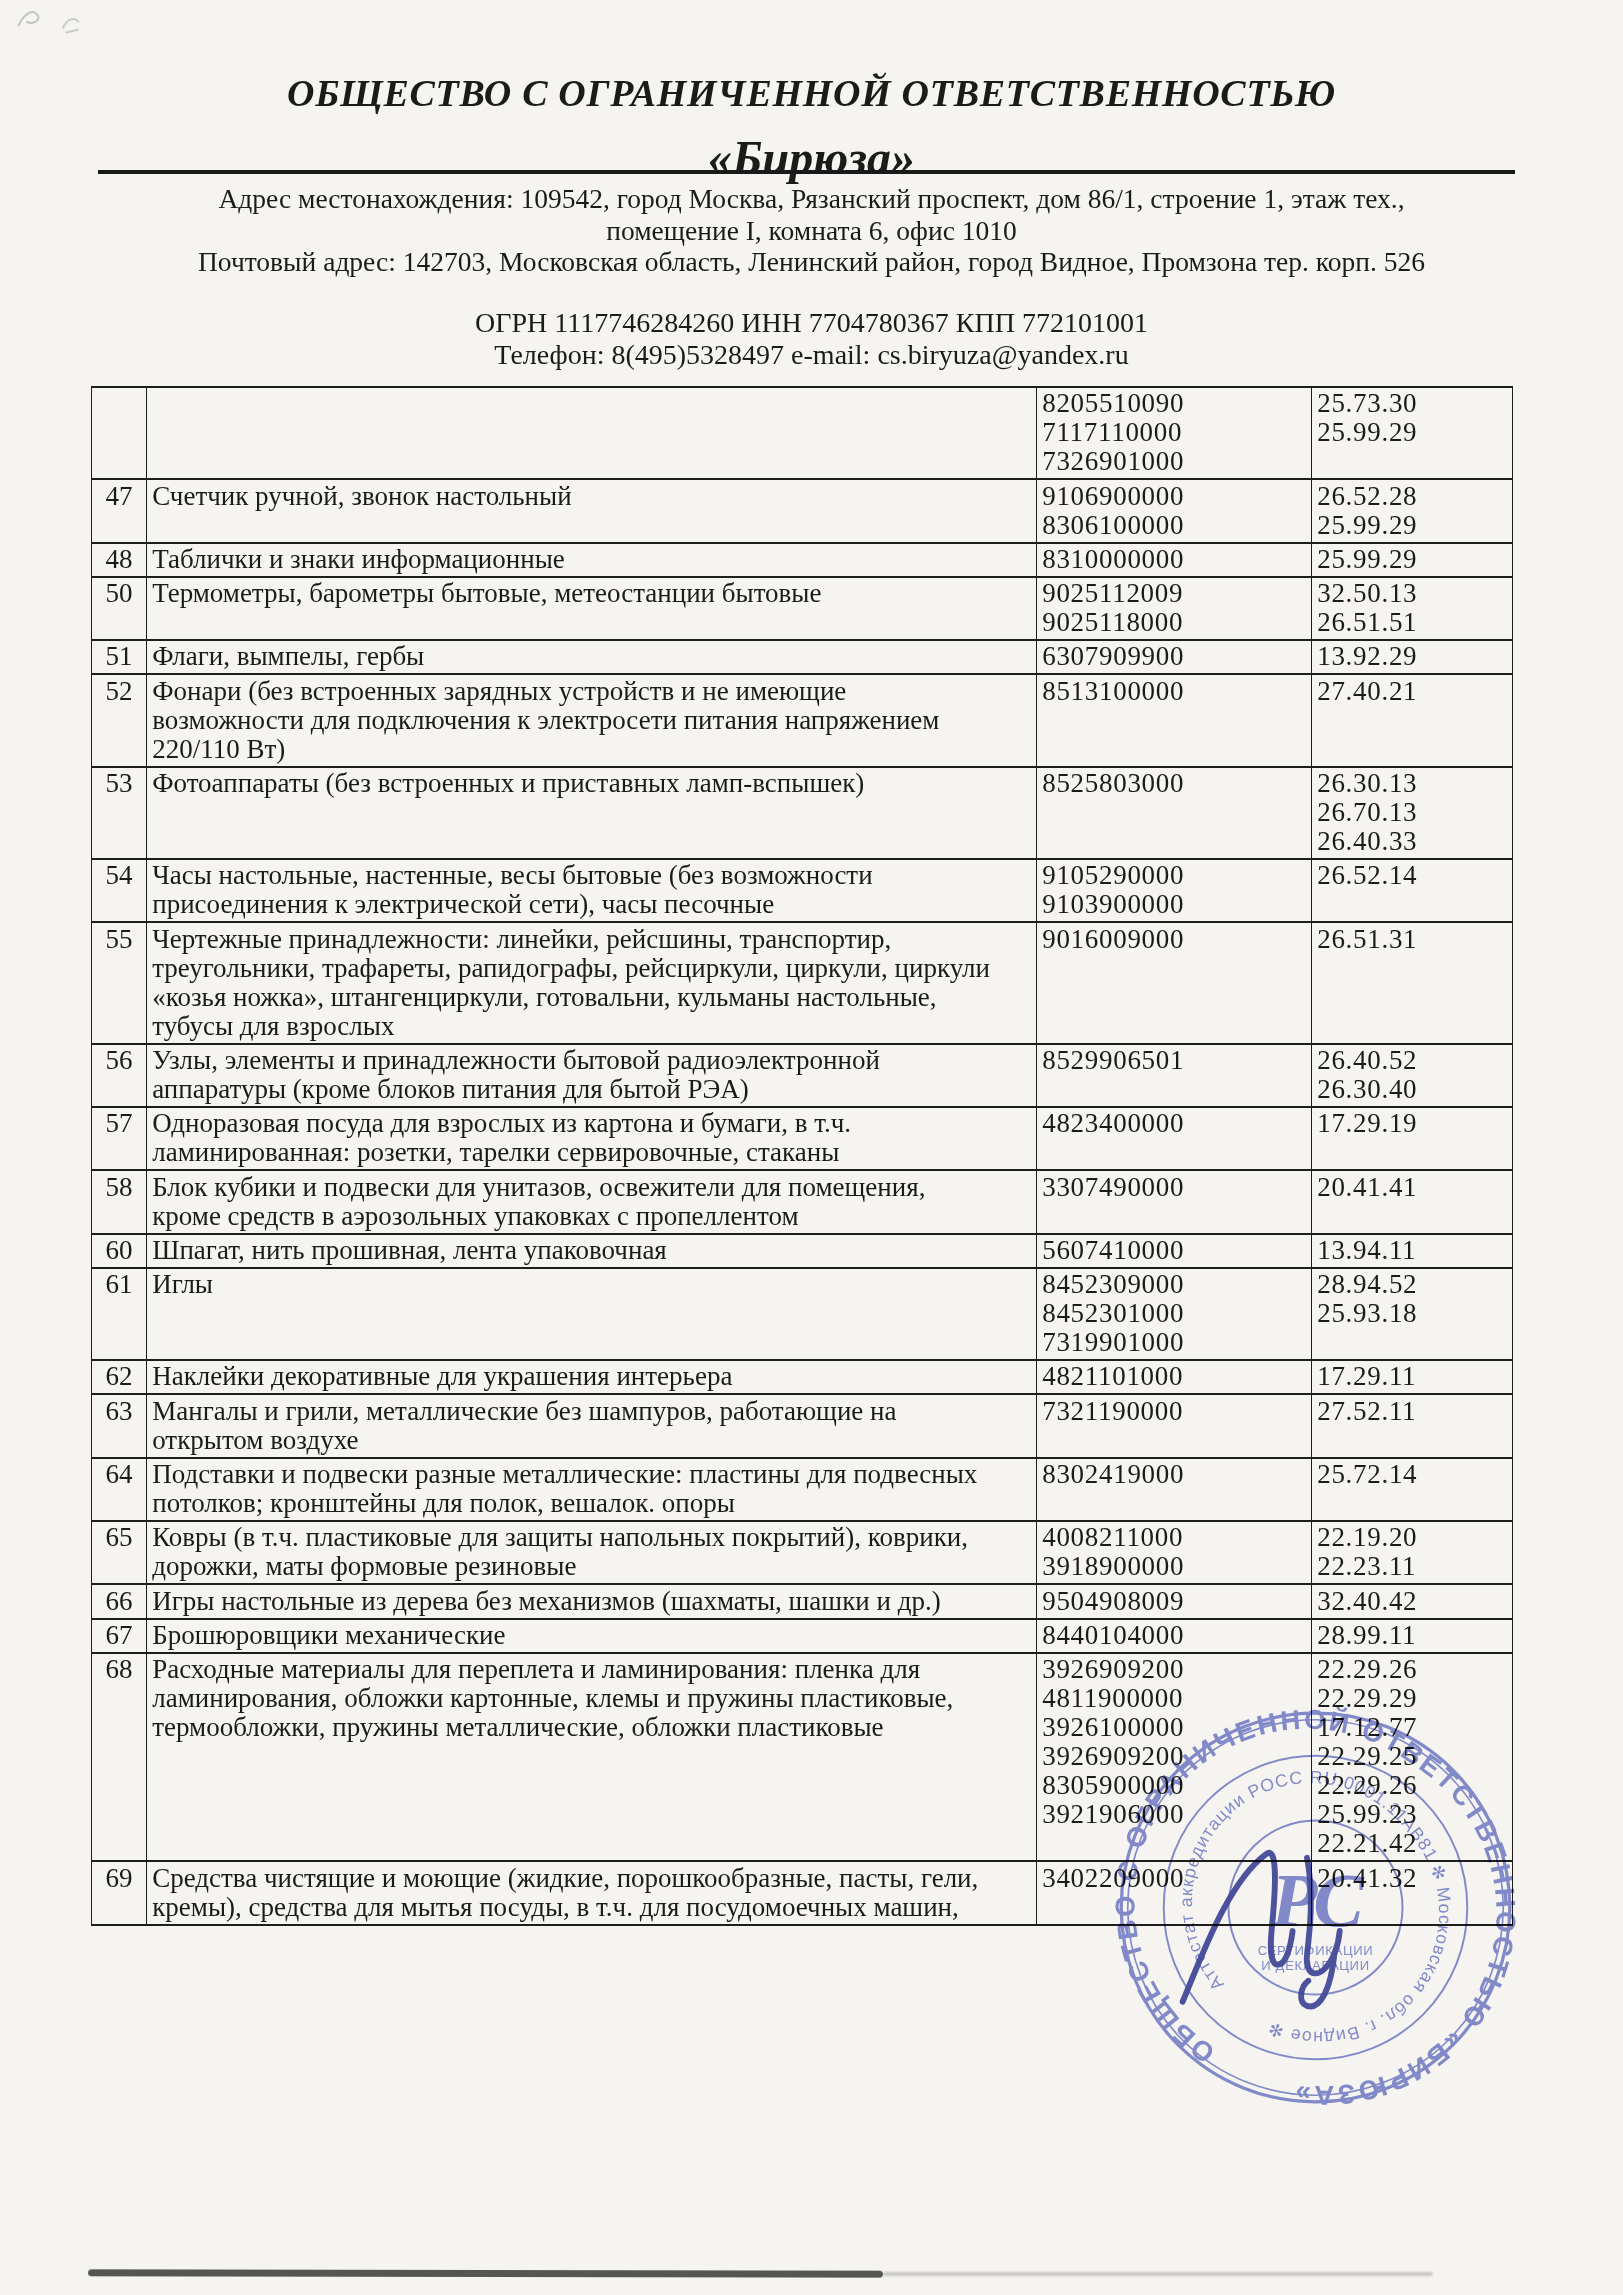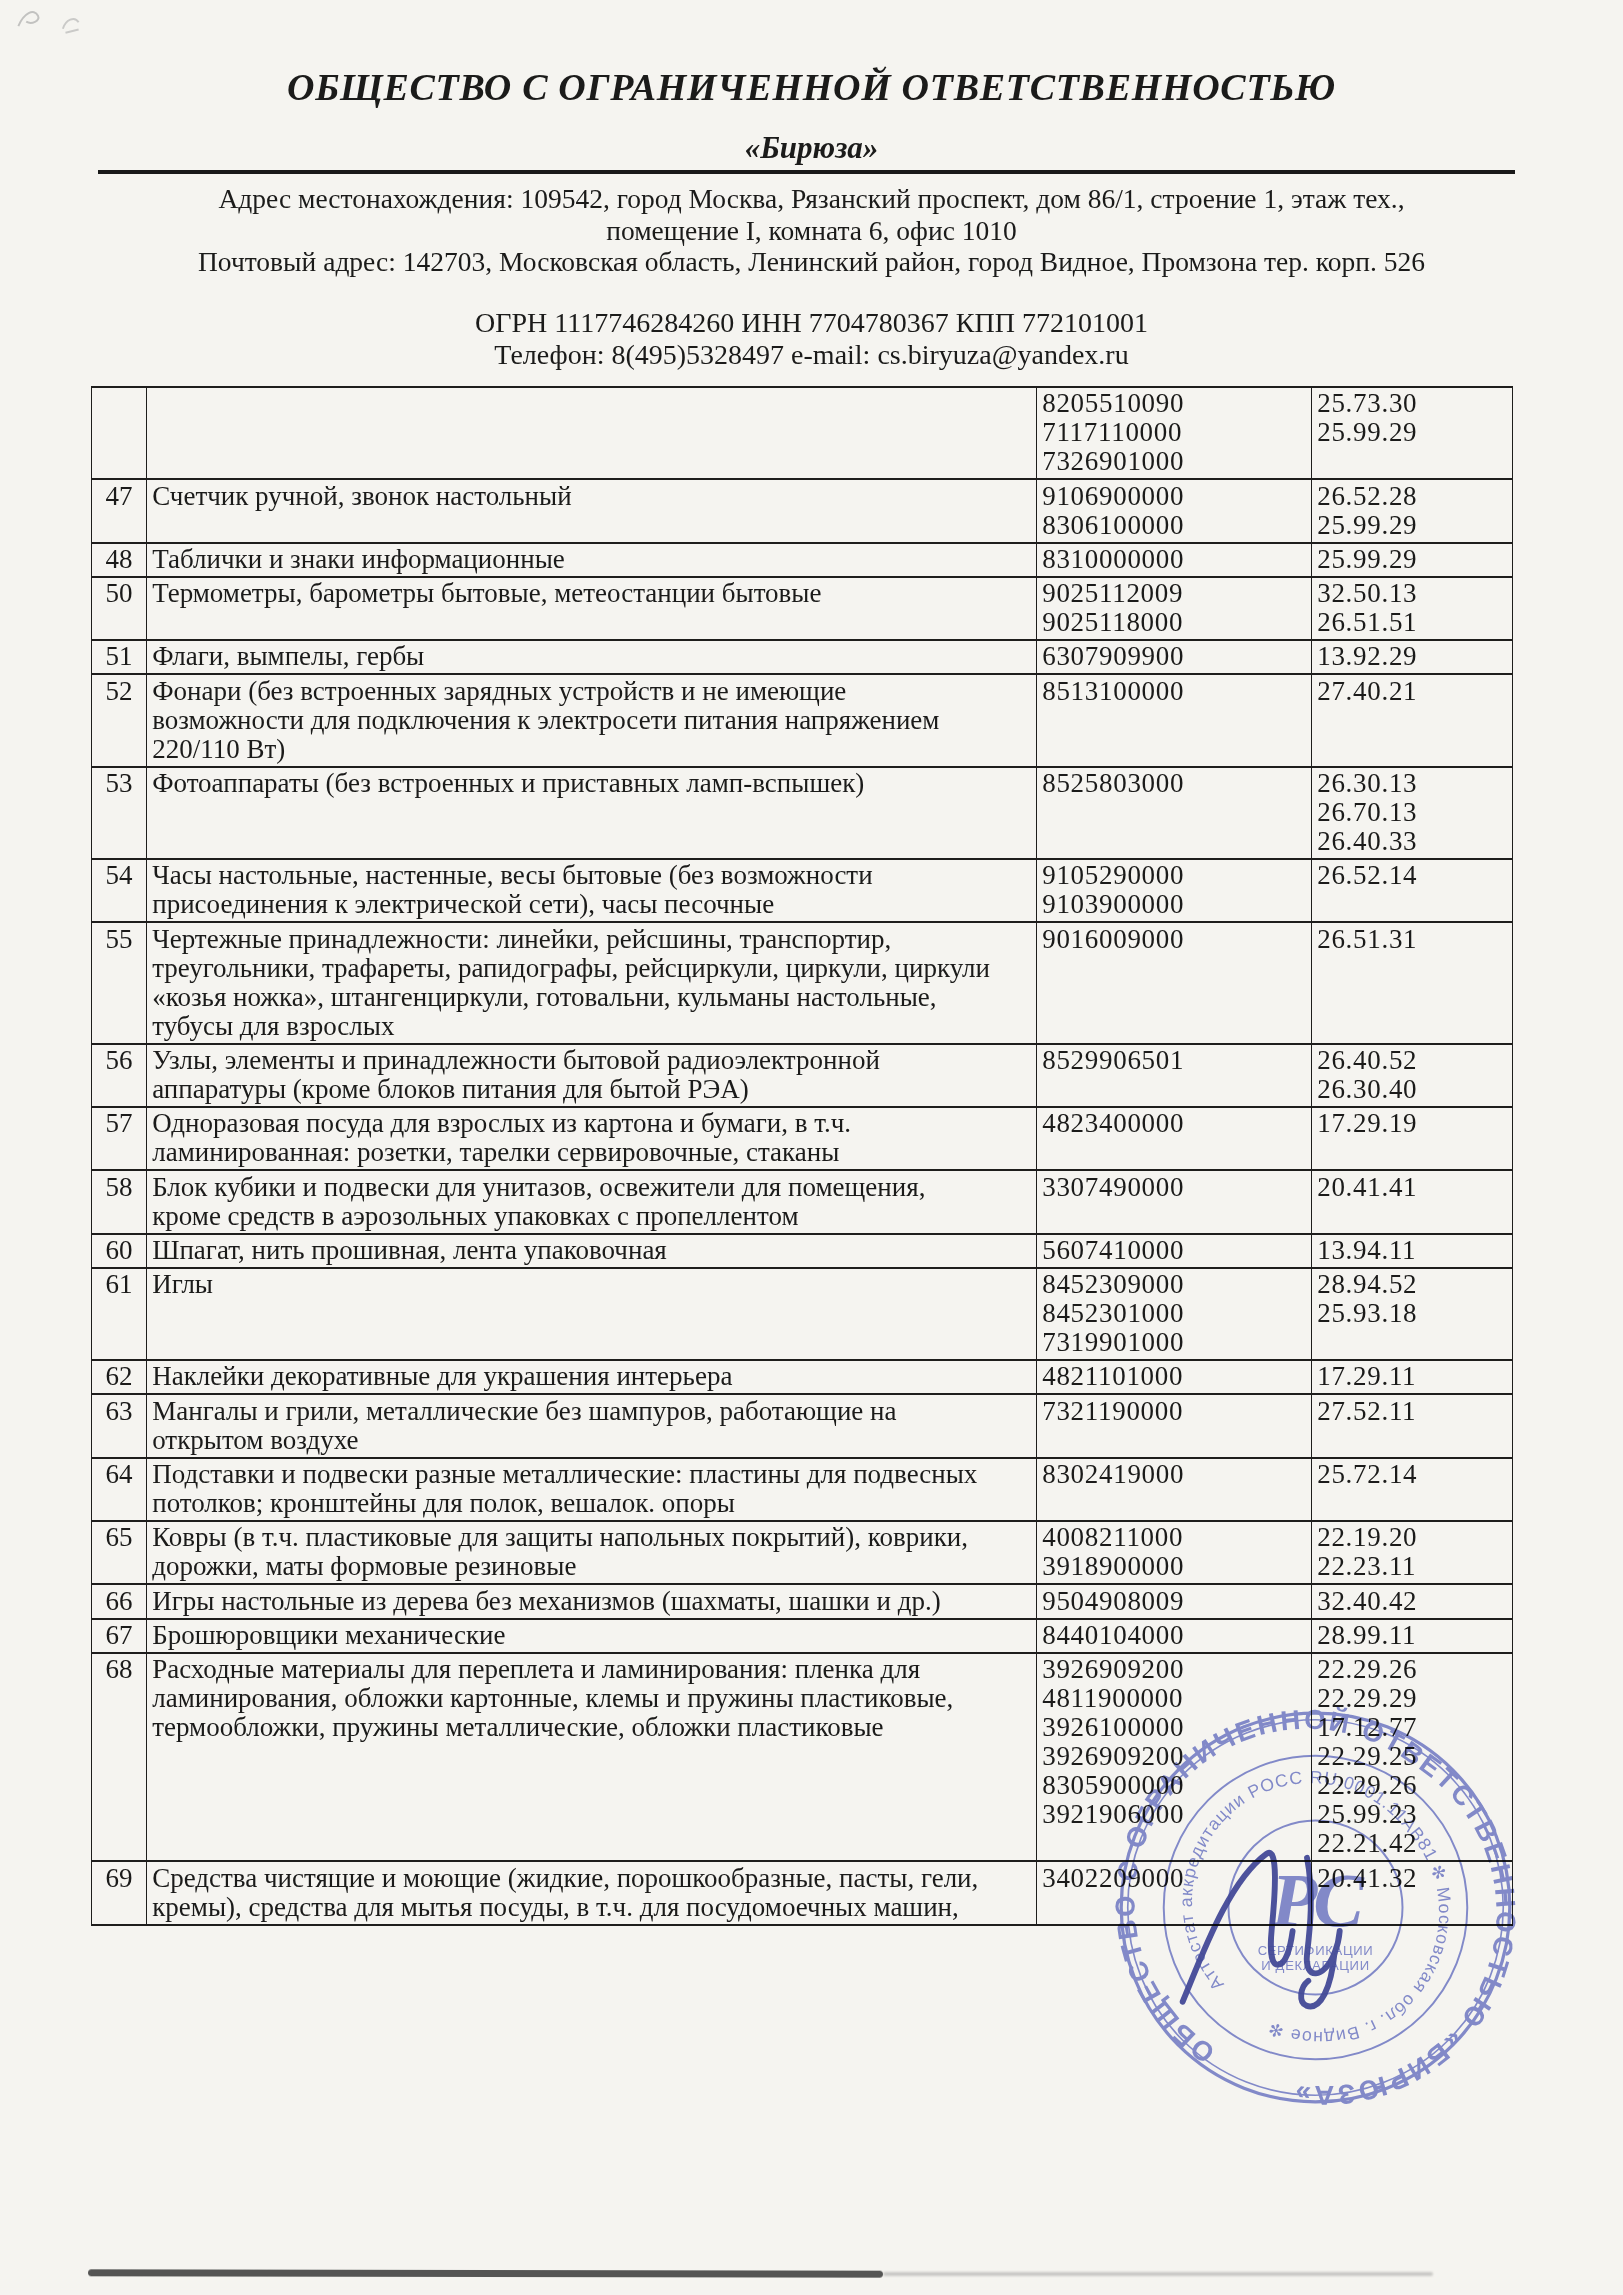--- a/index.html
+++ b/index.html
@@ -3,22 +3,22 @@
 <meta charset="utf-8">
 <style>
   html,body{margin:0;padding:0;background:#e8e7e3;}
   .page{
     position:relative; width:1623px; height:2295px;
     background:#f5f4f0;
     font-family:"Liberation Serif","DejaVu Serif",serif;
     color:#1b1b1a; overflow:hidden;
   }
   .hdr-line{position:absolute;left:0;width:1623px;text-align:center;white-space:pre-line;}
-  .org-type{top:65px;font-size:38px;font-weight:bold;font-style:italic;letter-spacing:0.7px;}
-  .org-name{top:130px;font-size:31px;font-weight:bold;font-style:italic;}
+  .org-type{top:71px;font-size:38px;font-weight:bold;font-style:italic;letter-spacing:0.7px;}
+  .org-name{top:130px;font-size:48px;font-weight:bold;font-style:italic;}
   .rule{position:absolute;left:98px;top:170px;width:1417px;height:3.9px;background:#191919;}
   .addr1{top:183px;font-size:27.5px;}
   .addr2{top:215px;font-size:27.5px;}
   .addr3{top:246px;font-size:27.5px;}
   .reg{top:307px;font-size:28px;}
   .contact{top:339px;font-size:28px;}
 
   table.doc{
     position:absolute; left:91px; top:386px;
     border-collapse:collapse; table-layout:fixed; width:1420px;

